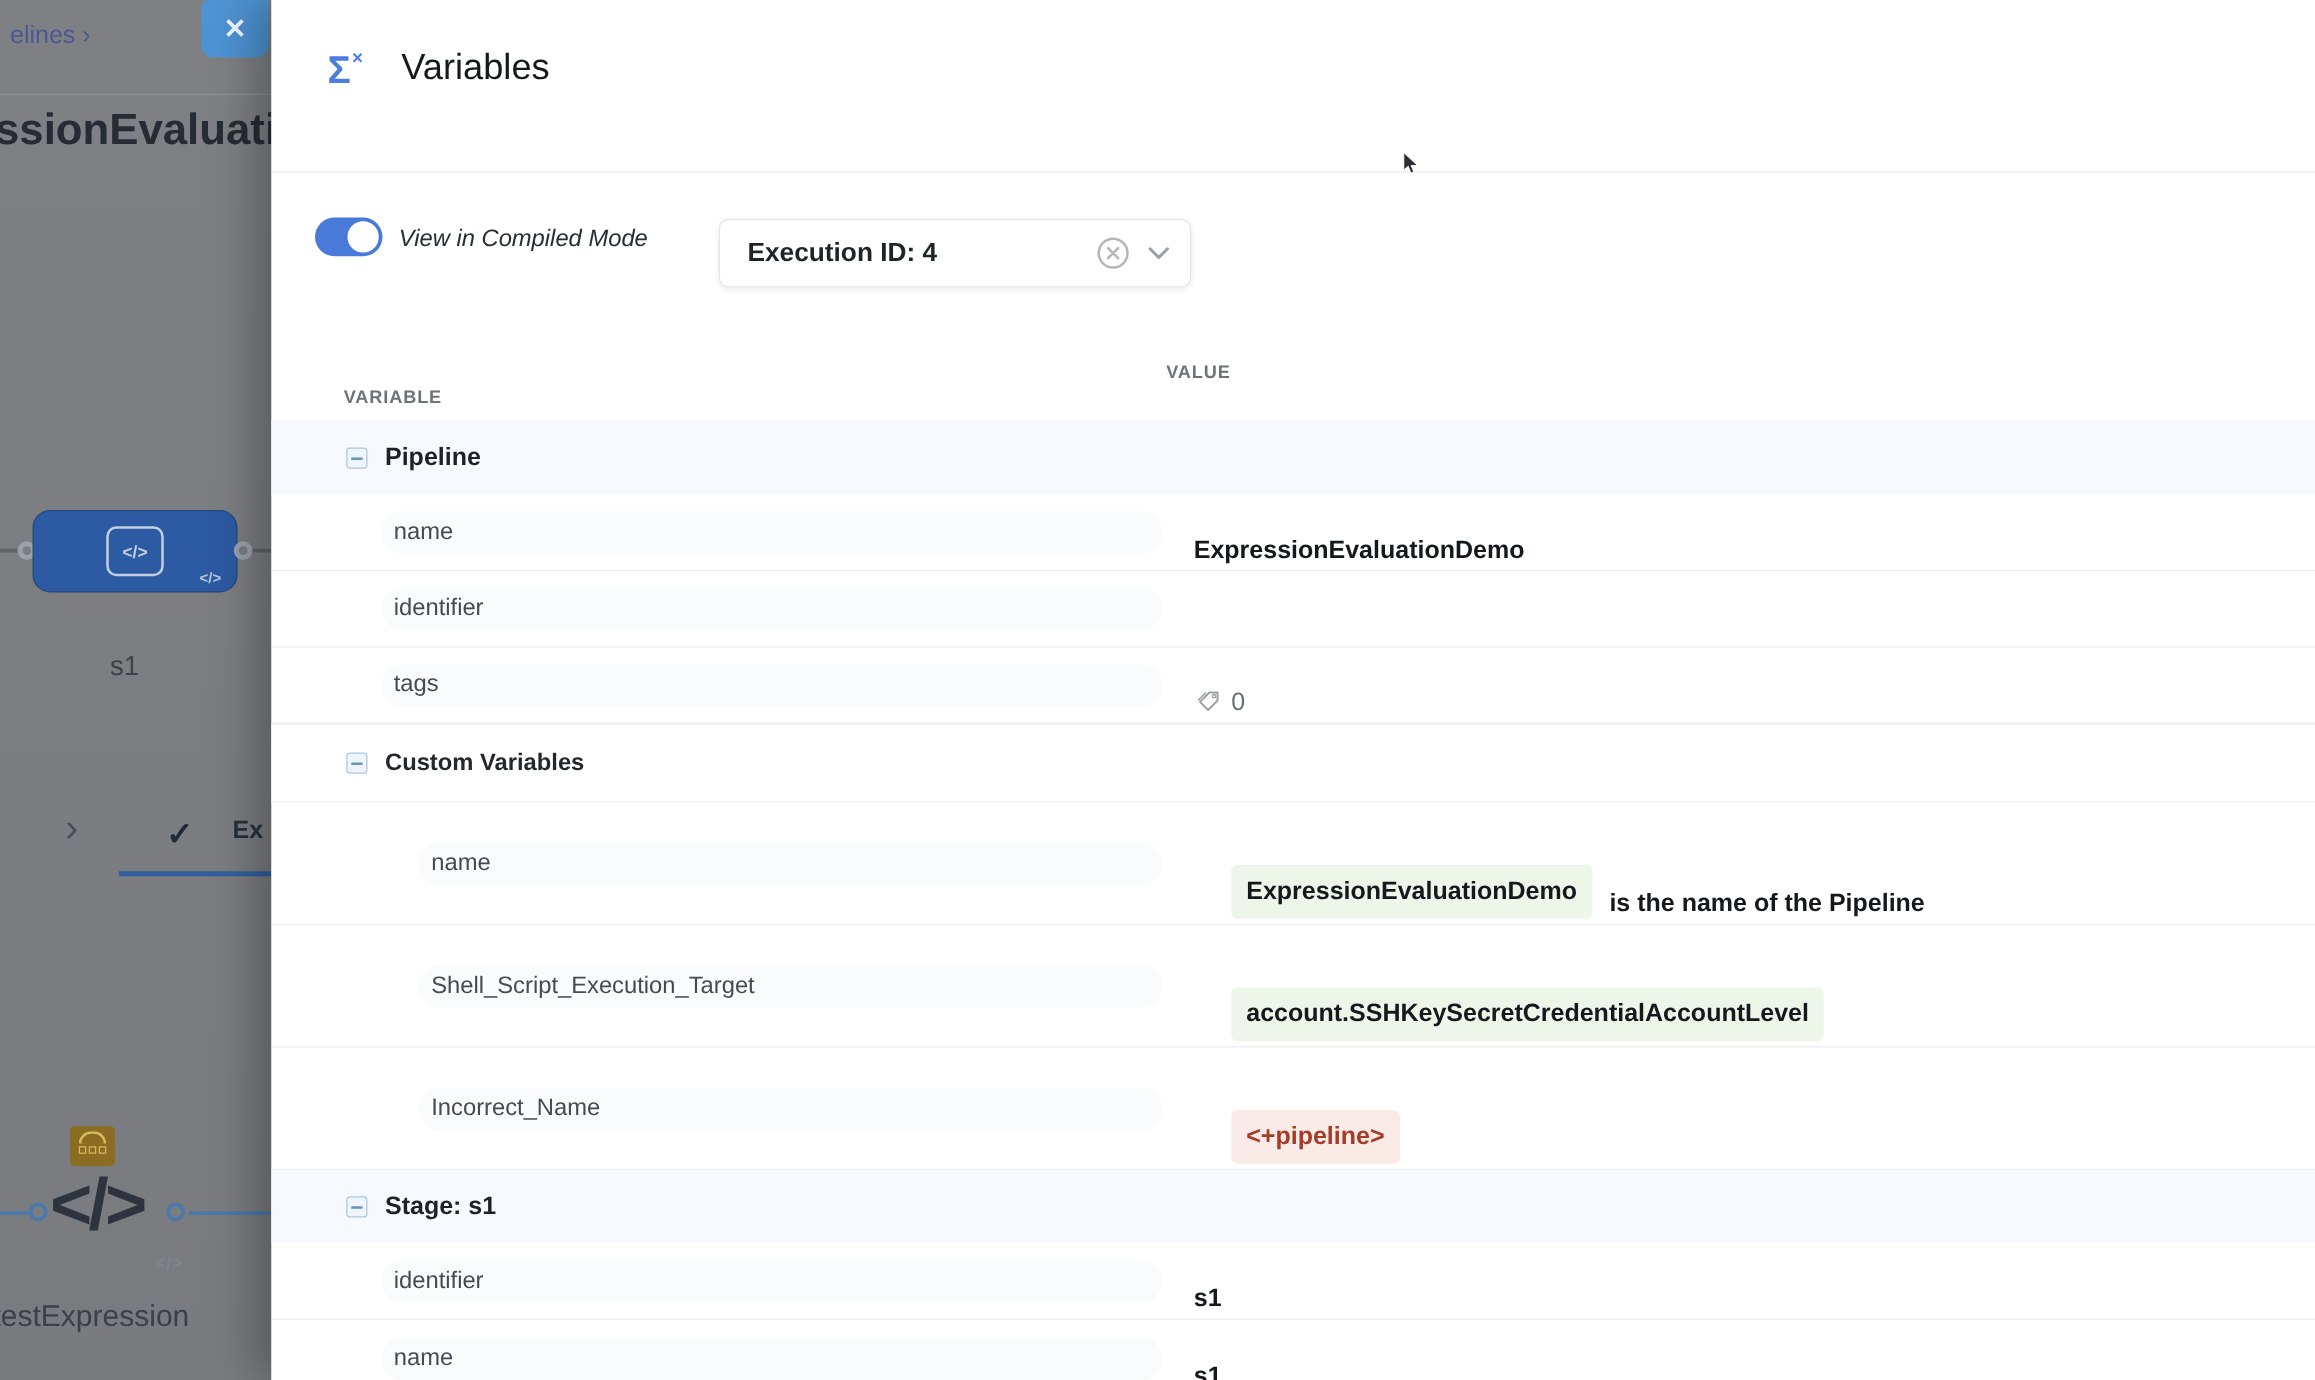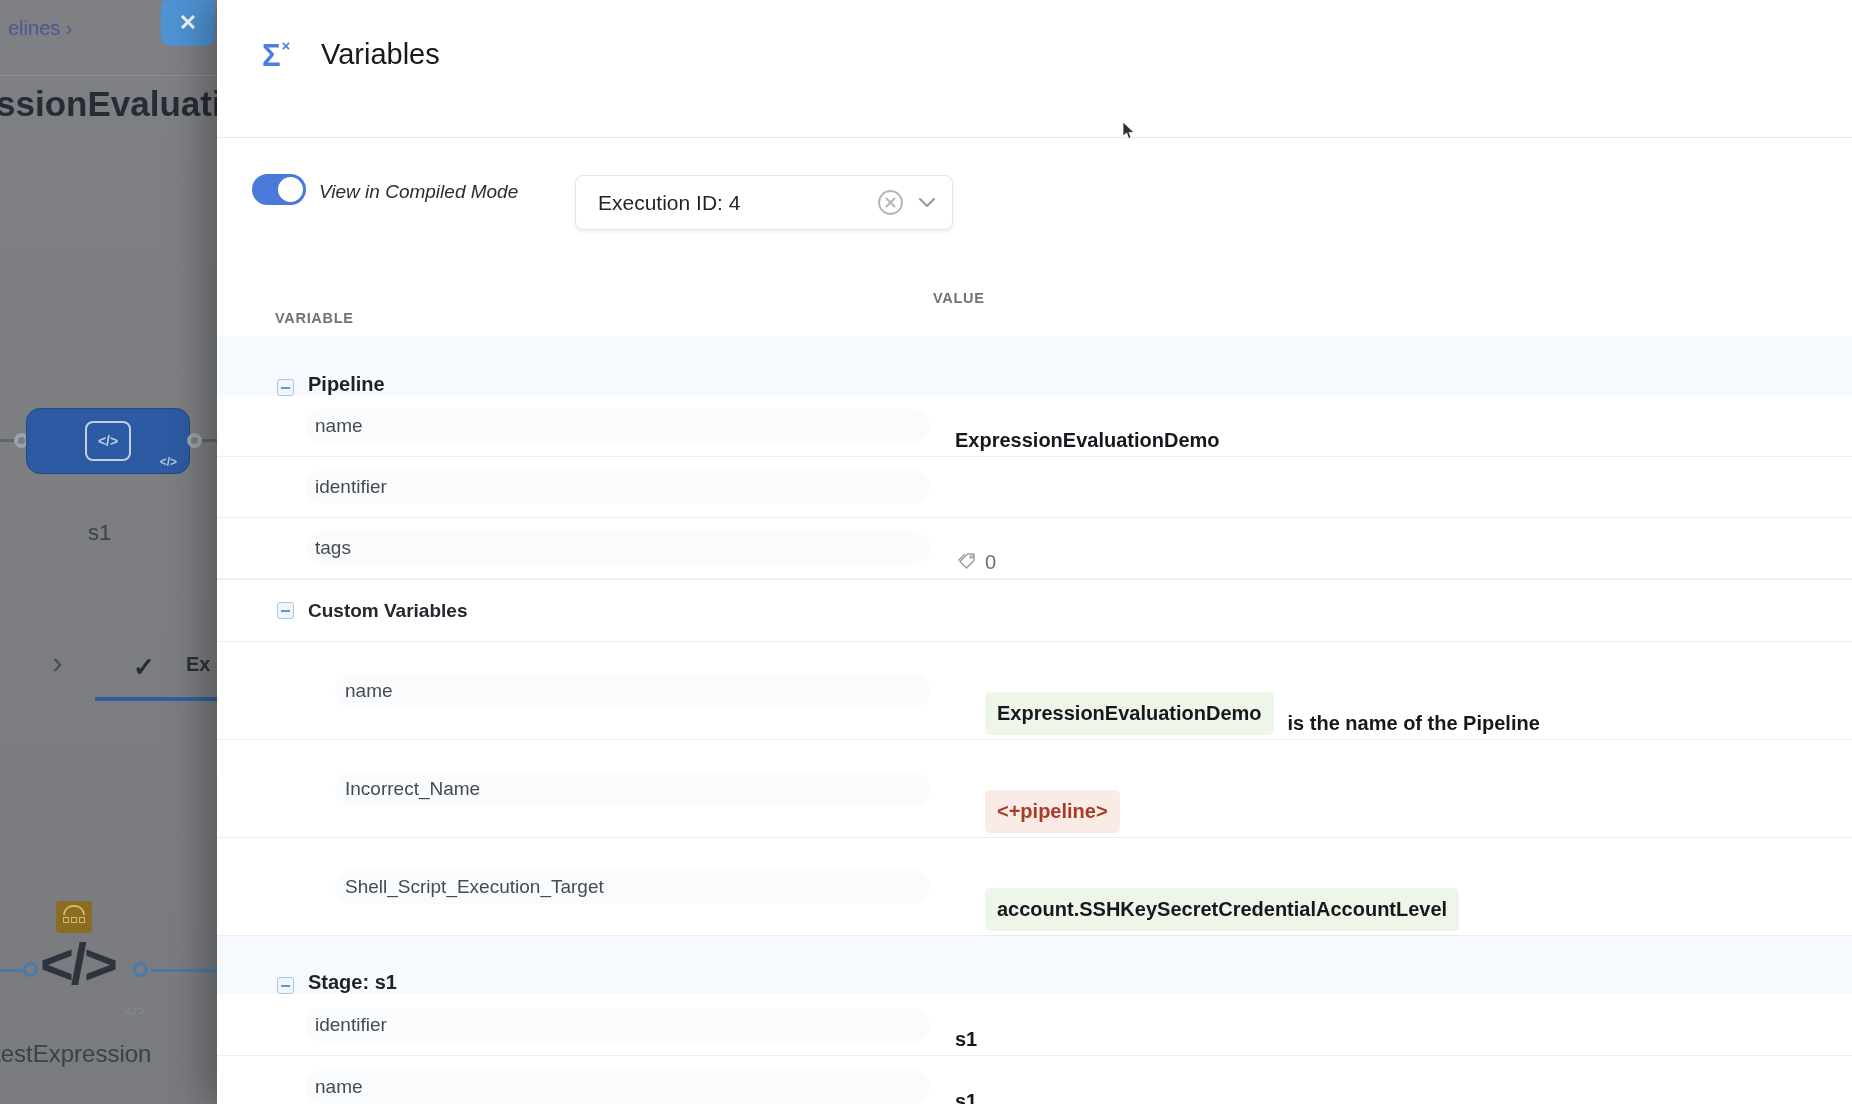--- a/index.html
+++ b/index.html
@@ -55,32 +55,32 @@
   .panel-divider { position:absolute; left:0; top:137px; width:100%; height:1px; background:#e9eaeb; }
   .cursor-svg { position:absolute; left:905px; top:122px; }
 
   .toggle { position:absolute; left:35px; top:174px; width:54px; height:31px; background:#497ad9; border-radius:16px; cursor:pointer; }
   .toggle .knob { position:absolute; right:3px; top:3px; width:25px; height:25px; background:#ffffff; border-radius:50%; }
   .toggle-label { position:absolute; left:102px; top:181px; font-size:19px; color:#272d34;font-style:italic; }
 
   .exec-select { position:absolute; left:358px; top:175px; width:378px; height:55px; background:#ffffff;
                  border:1px solid #e3e5e7; border-radius:8px; box-shadow:0 2px 5px rgba(0,0,0,0.07);
                  display:flex; align-items:center; cursor:pointer; }
-  .exec-select .sel-text { padding-left:22px; font-size:21px; font-weight:400; color:#1f2429; flex:1 1 auto; }
+  .exec-select .sel-text { padding-left:22px; font-size:21px; font-weight:700; color:#1f2429; flex:1 1 auto; }
   .exec-select .sel-clear { margin-right:14px; }
   .exec-select .sel-chevron { margin-right:16px; }
 
   .thead { position:absolute; left:0; top:290px; width:100%; height:30px; }
   .thead span { position:absolute; font-size:14.5px; font-weight:600; letter-spacing:0.7px; color:#6e7378; }
   .th-var { left:58px;margin-top:20px; }
   .th-val { left:716px; }
 
   .rows { position:absolute; left:0; top:336px; width:100%; bottom:0; overflow:hidden; }
   .vrow { position:relative; width:100%; }
-  .vrow.group { height:60px; background:#f6f9fd; display:flex; align-items:flex-end; padding-left:60px; }
+  .vrow.group { height:60px; background:#f6f9fd; display:flex; align-items:center; padding-left:60px; }
   .vrow.group-light { height:63px; background:#ffffff; display:flex; align-items:center; padding-left:60px; border-bottom:1px solid #ecedee; border-top:1px solid #f0f1f2; }
   .vrow.kv { height:61px; border-bottom:1px solid #ecedee; }
   .vrow.kv-pill { height:98px; border-bottom:1px solid #ecedee; }
   .glabel { margin-left:14px; font-size:20px; font-weight:700; color:#1d2228; }
   .group-light .glabel { font-size:19px; font-weight:600; color:#23282e; }
   .cb { width:17px; height:17px; border:1px solid #a9c7e4; background:#eef5fb; border-radius:3px;
         position:relative; display:inline-block; cursor:pointer; flex:0 0 auto; }
   .cb .minus { position:absolute; left:3px; top:7px; width:9px; height:2px; background:#6e92b8; }
 
   .key-cell { position:absolute; top:50%; transform:translateY(-50%); height:34px; background:#fafbfc;
@@ -217,32 +217,32 @@
         <div class="key-cell ind2">
           <span class="ktext">name</span>
         </div>
         <div class="val-cell">
           <span class="pill green">ExpressionEvaluationDemo</span>
           <span class="suffix">is the name of the Pipeline</span>
         </div>
       </div>
       <div class="vrow kv-pill">
         <div class="key-cell ind2">
-          <span class="ktext">Incorrect_Name</span>
-        </div>
-        <div class="val-cell">
-          <span class="pill red">&lt;+pipeline&gt;</span>
+          <span class="ktext">Shell_Script_Execution_Target</span>
+        </div>
+        <div class="val-cell">
+          <span class="pill green">account.SSHKeySecretCredentialAccountLevel</span>
         </div>
       </div>
       <div class="vrow kv-pill">
         <div class="key-cell ind2">
-          <span class="ktext">Shell_Script_Execution_Target</span>
-        </div>
-        <div class="val-cell">
-          <span class="pill green">account.SSHKeySecretCredentialAccountLevel</span>
+          <span class="ktext">Incorrect_Name</span>
+        </div>
+        <div class="val-cell">
+          <span class="pill red">&lt;+pipeline&gt;</span>
         </div>
       </div>
       <div class="vrow group" style="height: 58px;">
         <span class="cb">
           <span class="minus"></span>
         </span>
         <span class="glabel">Stage: s1</span>
       </div>
       <div class="vrow kv" style="height: 62px;">
         <div class="key-cell ind1">

